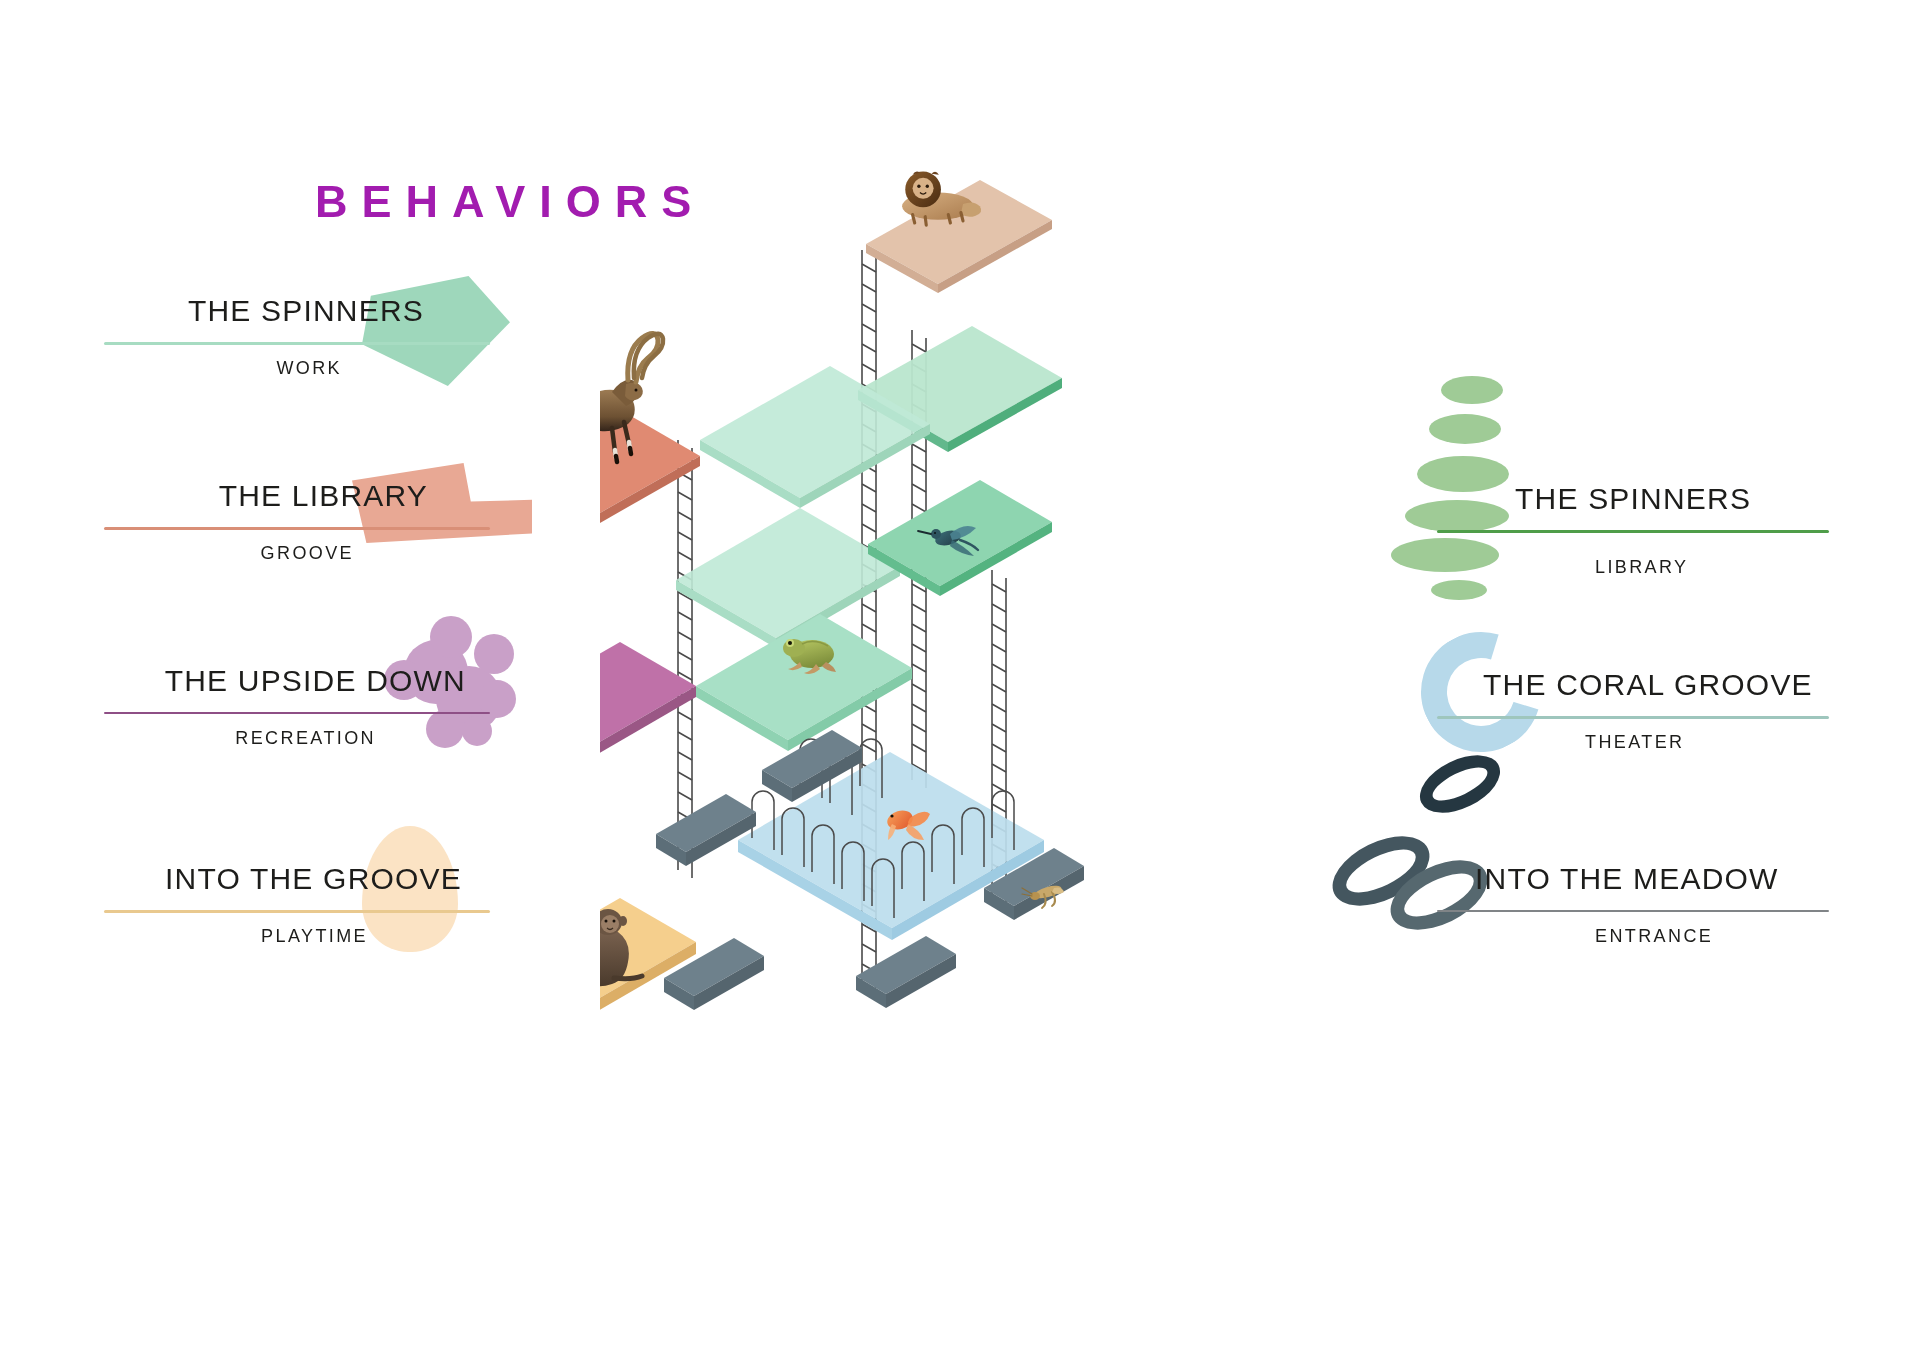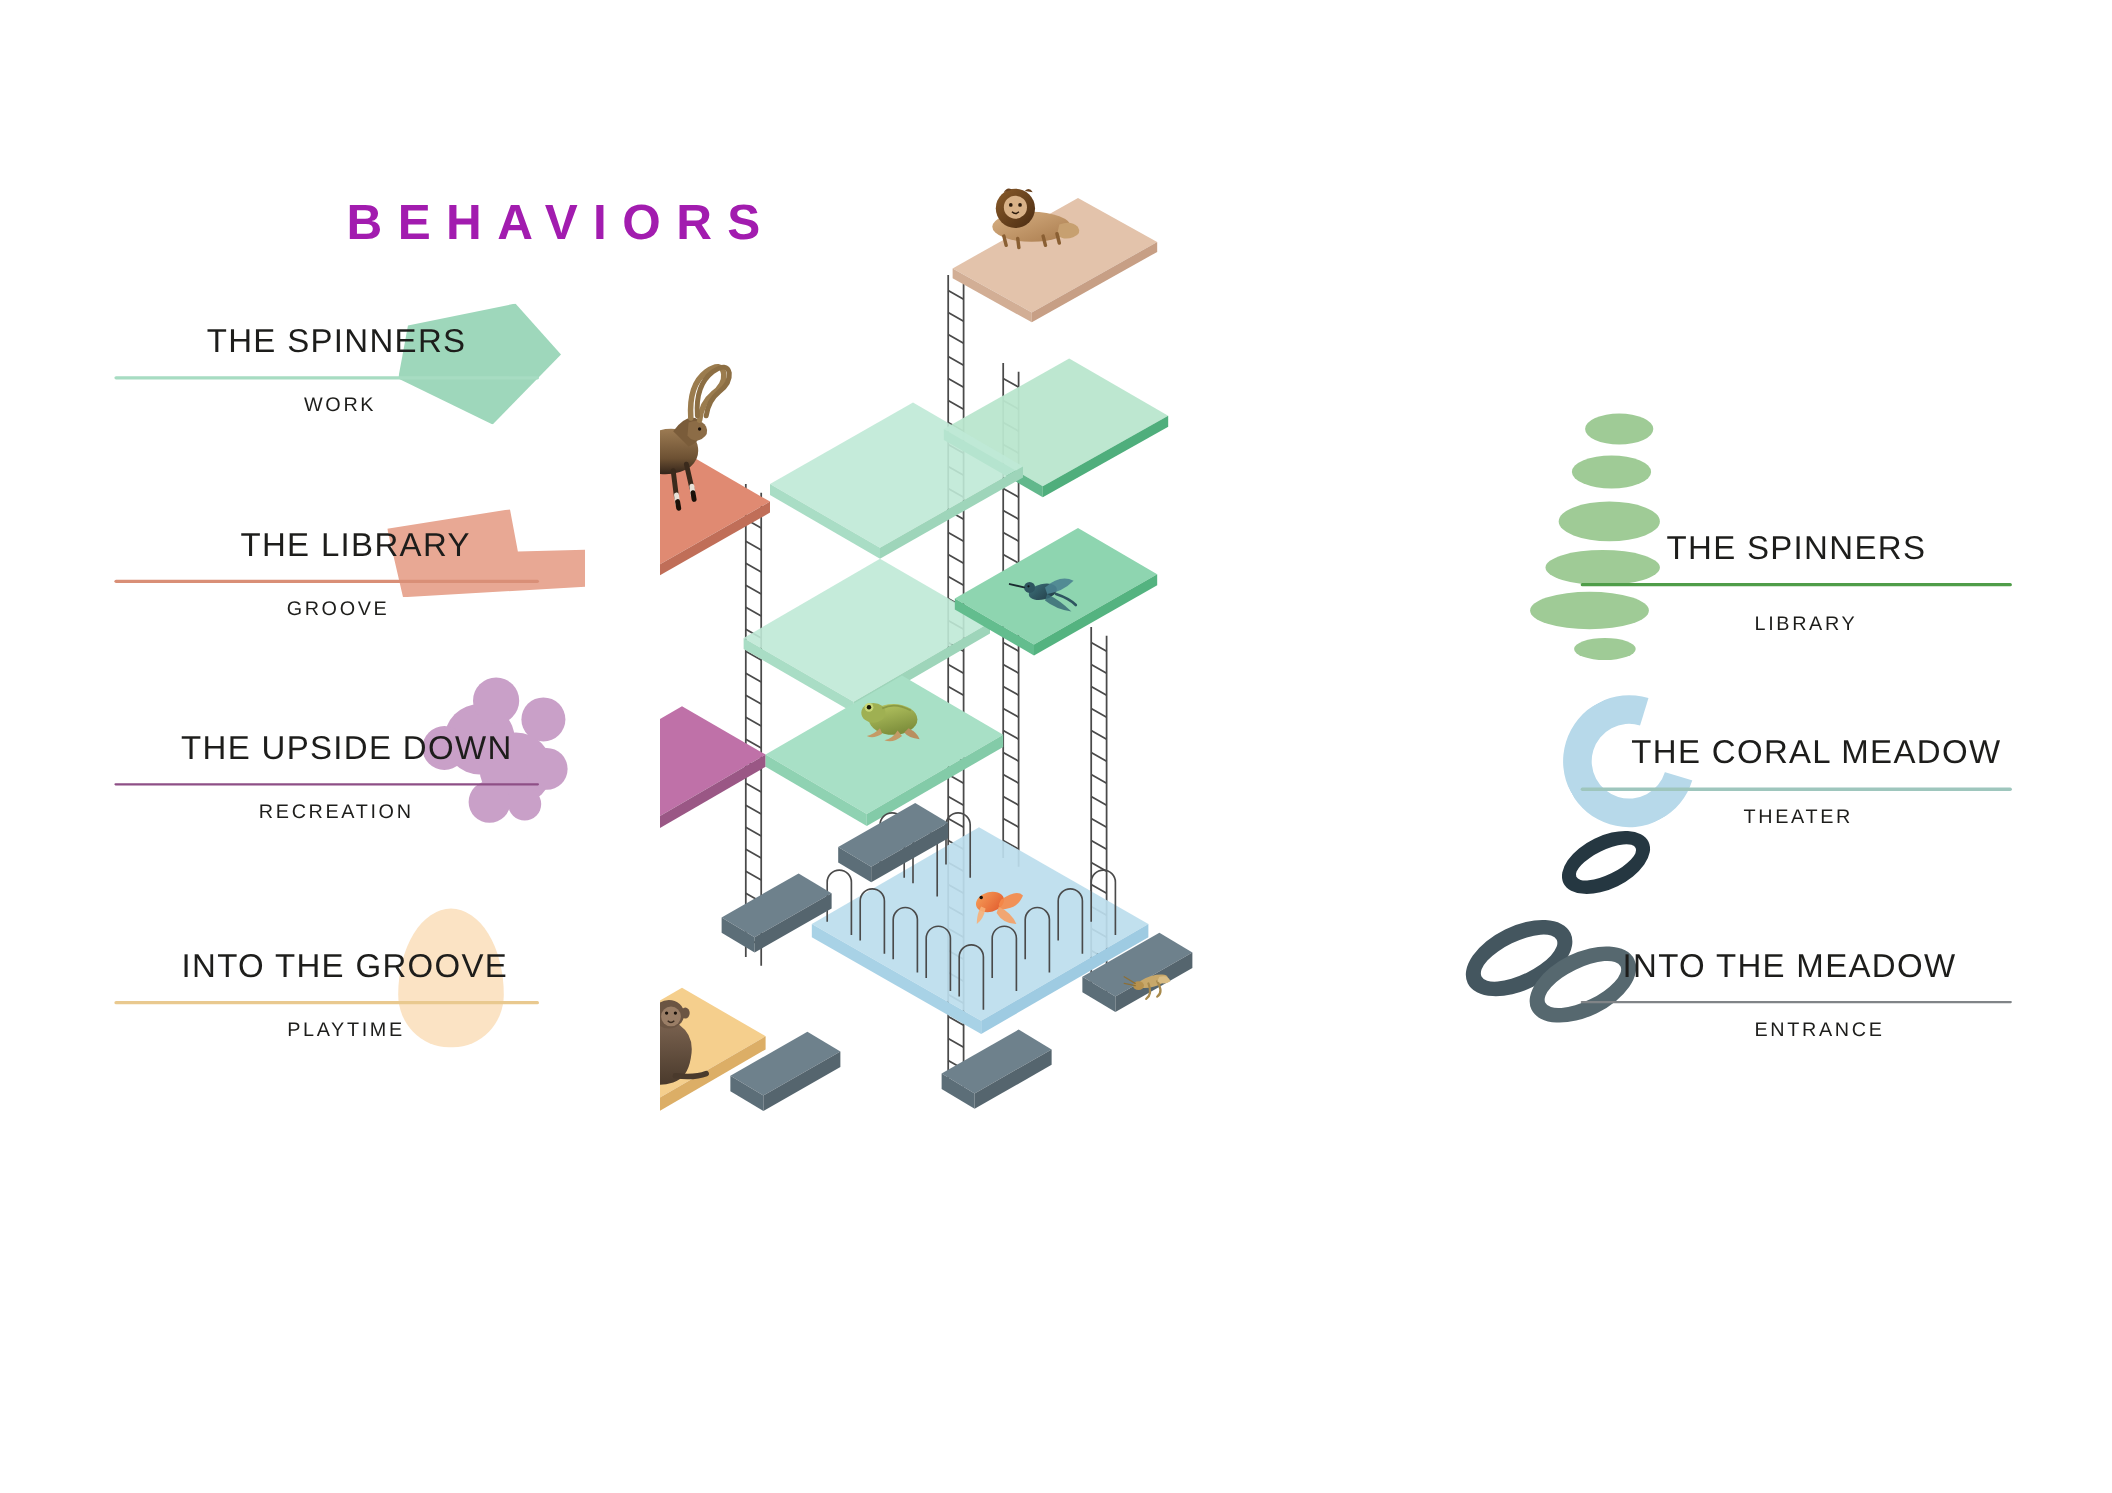--- a/index.html
+++ b/index.html
@@ -401,21 +401,21 @@
     </div>
     <div class="name" style="left:80px;top:24px;">THE SPINNERS</div>
     <div class="rule" style="left:2px;top:72px;width:392px;background:#4f9d49;"></div>
     <div class="sub" style="left:160px;top:99px;">LIBRARY</div>
   </div>
 
   <div class="legend-entry right" style="left:1435px;top:644px;width:395px;height:130px;">
     <div class="deco" style="left:-14px;top:-12px;">
       <div class="arc-c"></div>
     </div>
-    <div class="name" style="left:48px;top:24px;">THE CORAL MEADOW</div>
+    <div class="name" style="left:48px;top:24px;">THE CORAL GROOVE</div>
     <div class="rule" style="left:2px;top:72px;width:392px;background:#9ec6bd;"></div>
     <div class="sub" style="left:150px;top:88px;">THEATER</div>
   </div>
 
   <div class="legend-entry right" style="left:1435px;top:838px;width:395px;height:130px;">
     <div class="deco" style="left:-72px;top:-58px;">
       <div class="rings">
         <i style="left:54px;top:-20px;width:86px;height:48px;border:13px solid #253741;"></i>
         <i style="left:-34px;top:62px;width:104px;height:58px;border:14px solid #44565f;"></i>
         <i style="left:24px;top:86px;width:104px;height:58px;border:14px solid #56686f;"></i>

